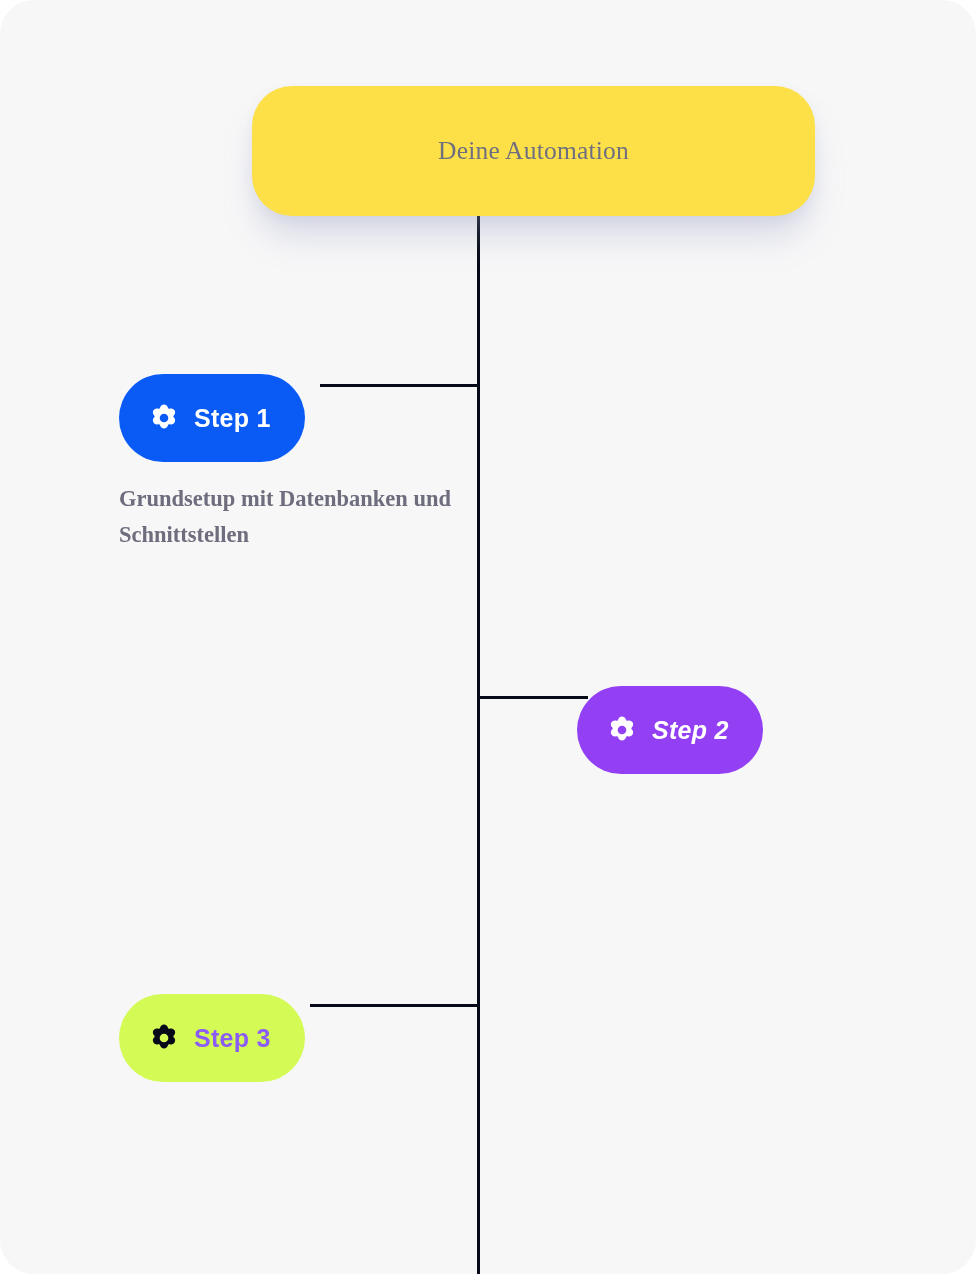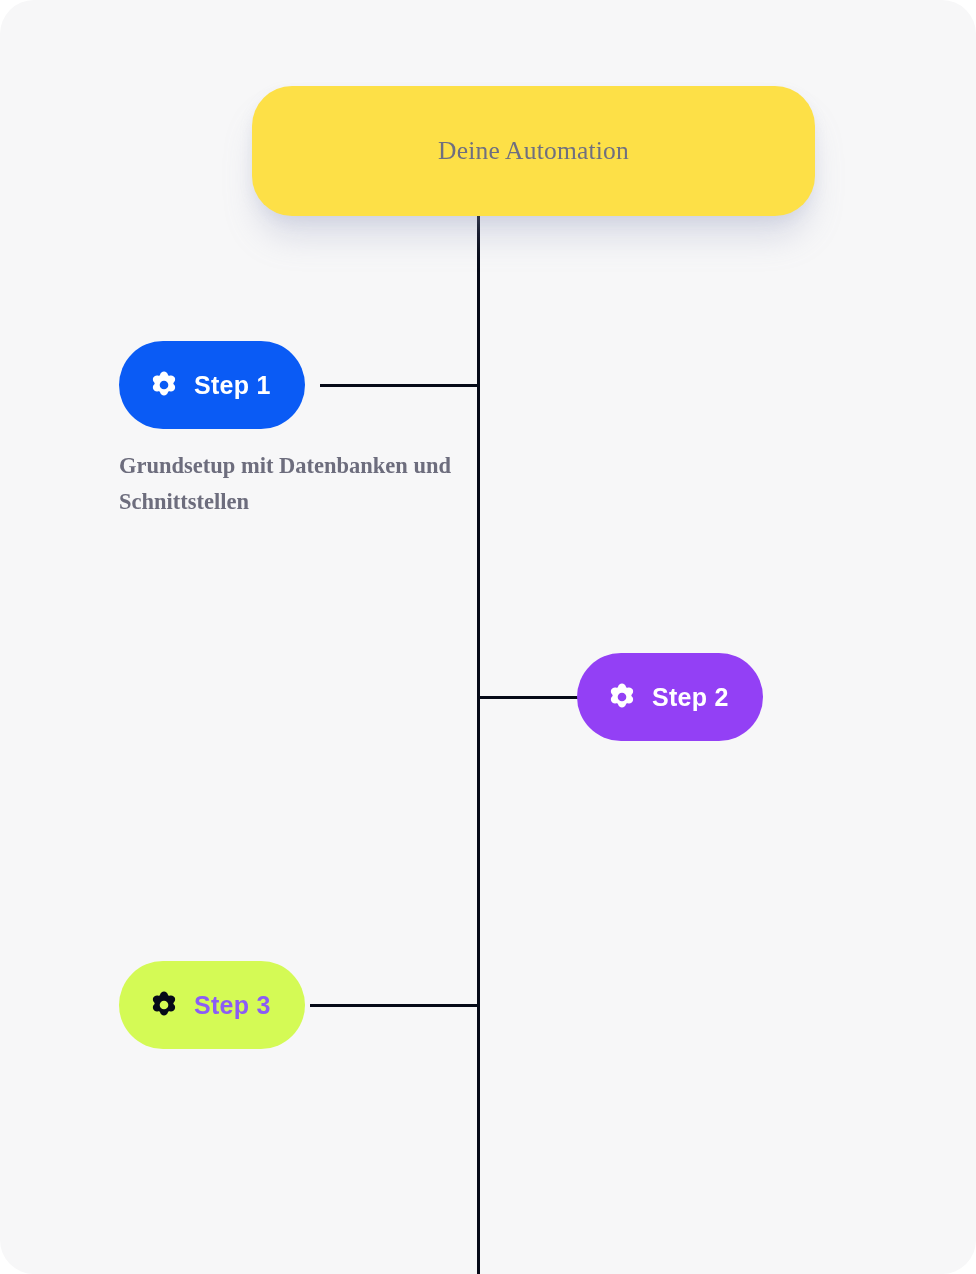--- a/index.html
+++ b/index.html
@@ -70,20 +70,21 @@
   }
 
   .pill {
     display: inline-flex;
     align-items: center;
     gap: 15px;
     padding: 0 34px 0 30px;
     height: 88px;
     border-radius: 46px;
     box-sizing: border-box;
+    margin-top: 33px;
   }
 
   .pill-label {
     font-family: "Liberation Sans", sans-serif;
     font-weight: bold;
     font-size: 25px;
     letter-spacing: 0.3px;
     line-height: 1;
   }
 
@@ -105,21 +106,21 @@
   }
 
   
   .step-1 { left: 119px; top: 341px; }
   .step-1 .pill { background: #0a5bf5; }
   .step-1 .pill-label { color: #ffffff; }
   .connector-1 { left: 320px; top: 384px; width: 159px; }
 
   
   .step-2 { left: 577px; top: 653px; }
-  .step-2 .pill { background: #9340f5; }
+  .step-2 .pill { background: #9340f5; font-style: italic; }
   .step-2 .pill-label { color: #ffffff; }
   .connector-2 { left: 478px; top: 696px; width: 110px; }
 
   
   .step-3 { left: 119px; top: 961px; }
   .step-3 .pill { background: #d4fa55; }
   .step-3 .pill-label { color: #8b5cf6; }
   .connector-3 { left: 310px; top: 1004px; width: 169px; }
 </style>
 </head>

